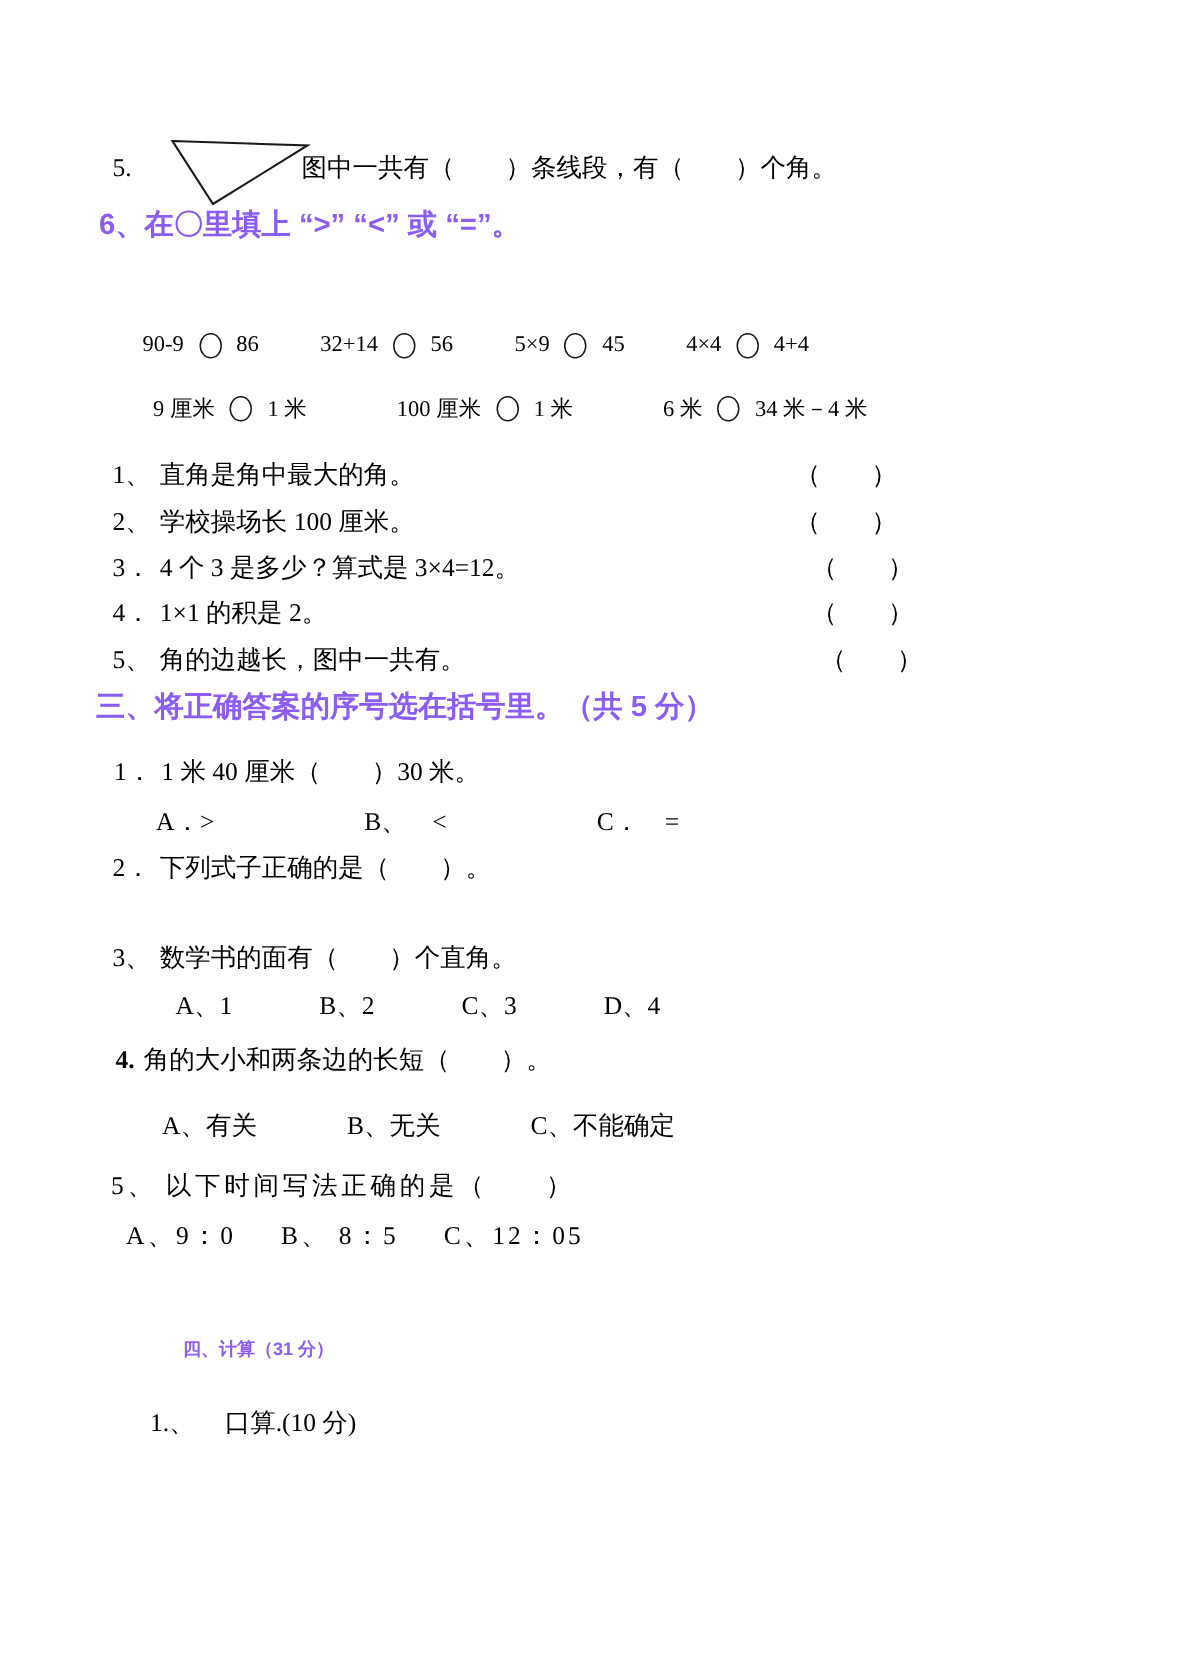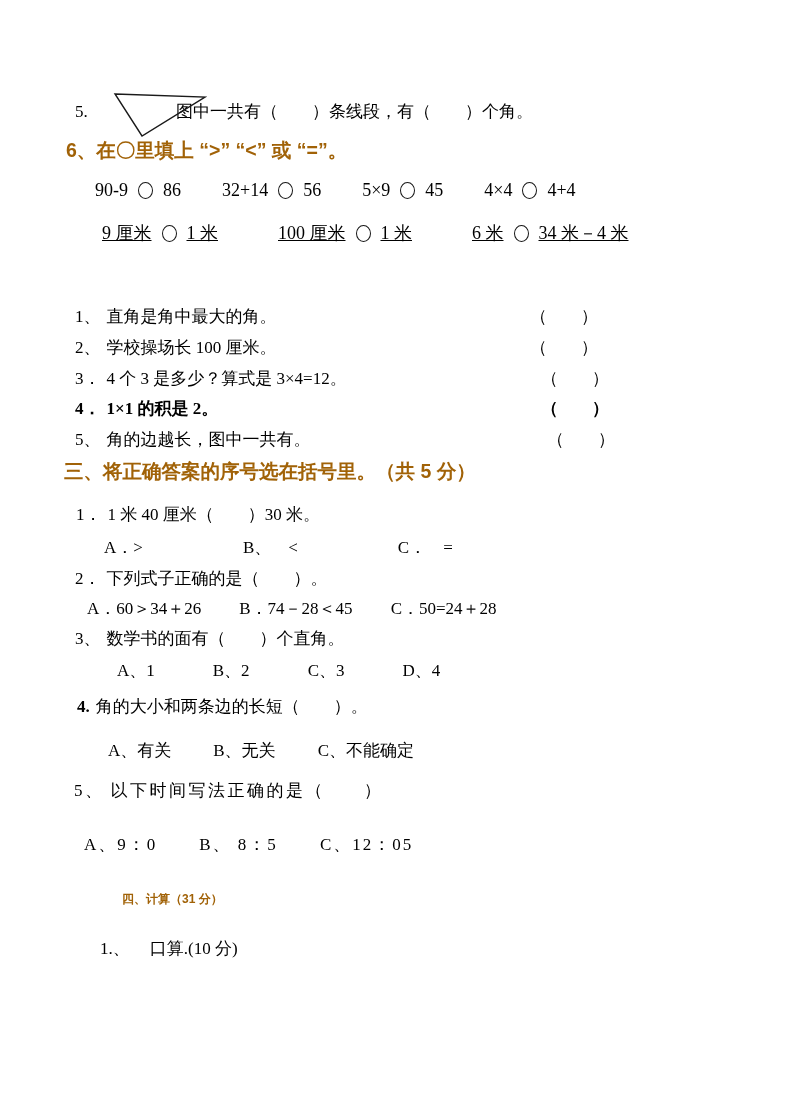--- a/index.html
+++ b/index.html
@@ -4,56 +4,56 @@
 <style>
   html,body{margin:0;padding:0;background:#fff;}
   .page{
     position:relative;width:789px;height:1118px;background:#ffffff;
     font-family:"Liberation Serif","DejaVu Serif",serif;color:#000;
     overflow:hidden;
   }
   .line{position:absolute;white-space:nowrap;font-size:17px;line-height:1.25;}
   .heading{
     position:absolute;white-space:nowrap;font-family:"Liberation Sans","DejaVu Sans",sans-serif;
-    font-weight:bold;font-size:19.5px;color:#a16207;line-height:1.2;
+    font-weight:bold;font-size:19.5px;color:#8b5cf6;line-height:1.2;
   }
   .tri{position:absolute;top:90px;left:111px;width:98px;height:50px;}
   .tri polygon{fill:none;stroke:#1a1a1a;stroke-width:1.4;}
-  .cmprow{position:absolute;display:flex;align-items:center;font-size:18px;white-space:nowrap;}
+  .cmprow{position:absolute;display:flex;align-items:center;font-size:15px;white-space:nowrap;margin-top:42px;}
   .grp{display:flex;align-items:center;}
   .grp .expr{padding:0 1px;}
   .circ{
     display:inline-block;width:15px;height:17px;border:1.5px solid #161616;
     border-radius:50%;margin:0 9px;box-sizing:border-box;
   }
   .row1{top:180px;left:94px;gap:39px;}
-  .row2{top:221px;left:101px;gap:58px;text-decoration:underline;}
+  .row2{top:221px;left:101px;gap:58px;}
   .h6{top:139px;left:66px;}
   .h2s{top:261px;left:64px;}
   .h3s{top:460px;left:64px;}
   .h4s{top:892px;left:122px;font-size:12px;}
   .jrow{left:75px;}
-  .j1{top:306px;}.j2{top:337px;}.j3{top:368px;}.j4{top:398px;font-weight:bold;}.j5{top:429px;}
+  .j1{top:306px;}.j2{top:337px;}.j3{top:368px;}.j4{top:398px;}.j5{top:429px;}
   .jp{position:absolute;top:0;}
   .jp12{left:455px;}.jp34{left:466px;}.jp5{left:472px;}
   .qnum{margin-right:6px;}
   .copts{position:absolute;display:flex;white-space:nowrap;font-size:17px;line-height:1.25;}
   .c1{top:504px;left:76px;}
   .c1o{top:537px;left:104px;gap:100px;}
   .c2{top:568px;left:75px;}
   .c2o{top:598px;left:87px;gap:38px;}
   .c3{top:628px;left:75px;text-align:center;}
   .c3o{top:660px;left:117px;gap:58px;}
   .c4{top:696px;left:77px;}
   .c4 .qnum{font-weight:bold;}
-  .c4o{top:740px;left:108px;gap:42px;}
+  .c4o{top:740px;left:108px;gap:60px;}
   .c5{top:780px;left:74px;letter-spacing:2.5px;}
-  .c5o{top:834px;left:84px;gap:42px;letter-spacing:2px;}
+  .c5o{top:813px;left:84px;gap:30px;letter-spacing:2px;}
   .q5line{top:101px;left:75px;}
-  .q5text{margin-left:84px;}
+  .q5text{margin-left:109px;}
   .calc{top:938px;left:100px;}
   .calc .qnum{margin-right:20px;}
 </style>
 </head>
 <body>
 
 <div class="page">
 
   <div class="line q5line">
     <span>5.</span>
@@ -135,25 +135,20 @@
   </div>
   <div class="copts c1o">
     <span>A．&gt;</span>
     <span>B、　&lt;</span>
     <span>C．　=</span>
   </div>
 
   <div class="line c2">
     <span class="qnum">2．</span><span>下列式子正确的是（　　）。</span>
   </div>
-  <div class="copts c2o">
-    <span>A．60＞34＋26</span>
-    <span>B．74－28＜45</span>
-    <span>C．50=24＋28</span>
-  </div>
 
   <div class="line c3">
     <span class="qnum">3、</span><span>数学书的面有（　　）个直角。</span>
   </div>
   <div class="copts c3o">
     <span>A、1</span>
     <span>B、2</span>
     <span>C、3</span>
     <span>D、4</span>
   </div>

